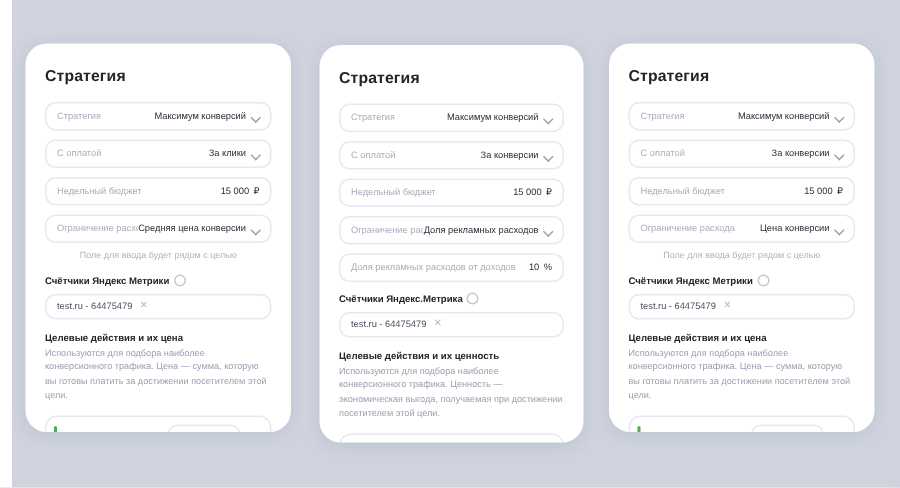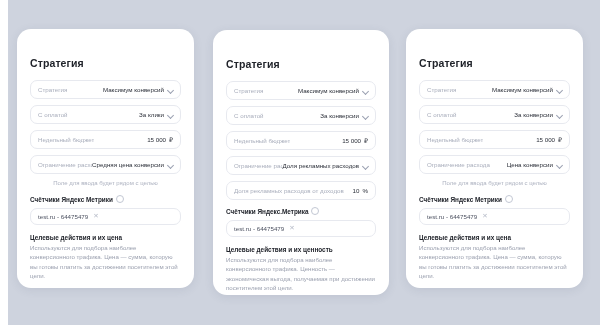--- a/index.html
+++ b/index.html
@@ -32,21 +32,21 @@
     width: 6px; height: 325px;
     background: #ced3de;
   }
 
   .card {
     position: absolute;
     background: #ffffff;
     border-radius: 14px;
     box-shadow: 0 2px 10px rgba(60,70,95,0.10);
     box-sizing: border-box;
-    padding: 28px 13px 10px 13px;
+    padding: 16px 13px 10px 13px;
     overflow: hidden;
   }
   .card-1 { left: 17px;  top: 29px; width: 177px; height: 259px; }
   .card-2 { left: 213px; top: 30px; width: 176px; height: 265px; }
   .card-3 { left: 406px; top: 29px; width: 177px; height: 259px; }
 
   .card-title {
     font-size: 10.5px;
     font-weight: 700;
     color: #21242b;

